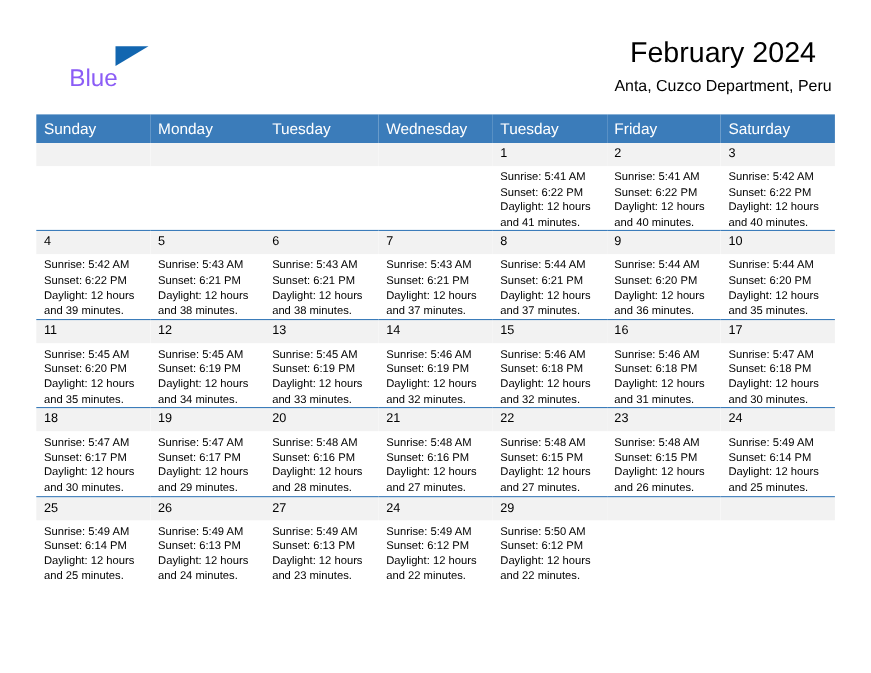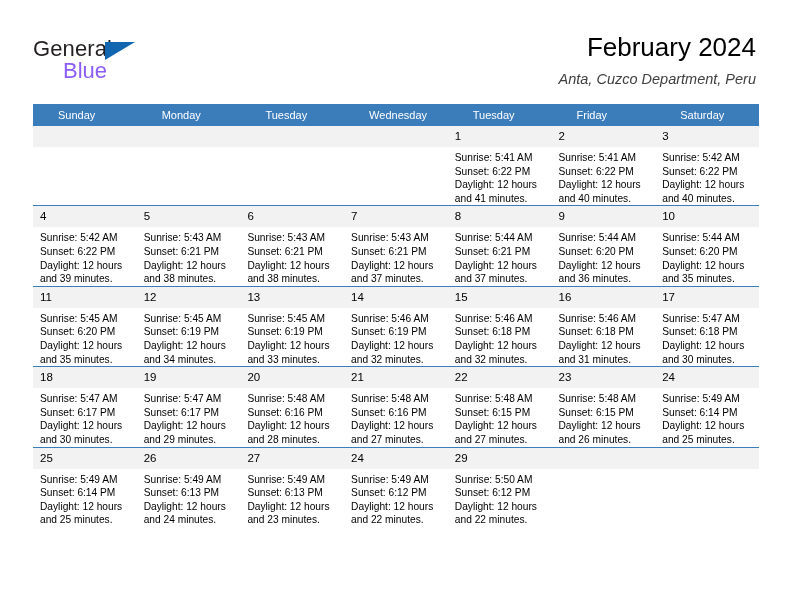--- a/index.html
+++ b/index.html
@@ -61,53 +61,52 @@
     top: 22px;
     font-size: 22px;
     color: #8b5cf6;
     font-family: "Liberation Sans", sans-serif;
   }
 
   .title-block {
     position: absolute;
     right: 36px;
     top: 32px;
-    text-align: right;
+    text-align: center;
   }
   .cal-title {
     font-size: 26px;
     color: #000000;
     line-height: 30px;
     white-space: nowrap;
   }
   .cal-subtitle {
     margin-top: 8px;
     font-size: 14.5px;
-    color: #404040;
+    color: #000000;
     line-height: 18px;
     white-space: nowrap;
-    font-style: italic;
   }
 
   
   .calendar {
     position: absolute;
     left: 33px;
     top: 104px;
     width: 726px;
     border-collapse: collapse;
     table-layout: fixed;
   }
   .calendar th {
     background: #3b7cba;
     color: #ffffff;
-    font-size: 11px;
+    font-size: 14px;
     font-weight: normal;
     text-align: left;
-    padding: 5px 0 5px 25px;
+    padding: 5px 0 5px 7px;
     height: 12px;
     border: none;
   }
   .calendar td {
     width: 103.7px;
     height: 76px;
     vertical-align: top;
     padding: 0;
     border: none;
     border-top: 1px solid #3b7cba;
@@ -139,21 +138,20 @@
   }
 </style>
 </head>
 <body>
 
 <div class="page">
 
   <div class="header">
 
     <div class="brand">
-      <span class="brand-general">General</span>
       <span class="brand-triangle"></span>
       <span class="brand-blue">Blue</span>
     </div>
 
     <div class="title-block">
       <div class="cal-title">February 2024</div>
       <div class="cal-subtitle">Anta, Cuzco Department, Peru</div>
     </div>
 
   </div>

